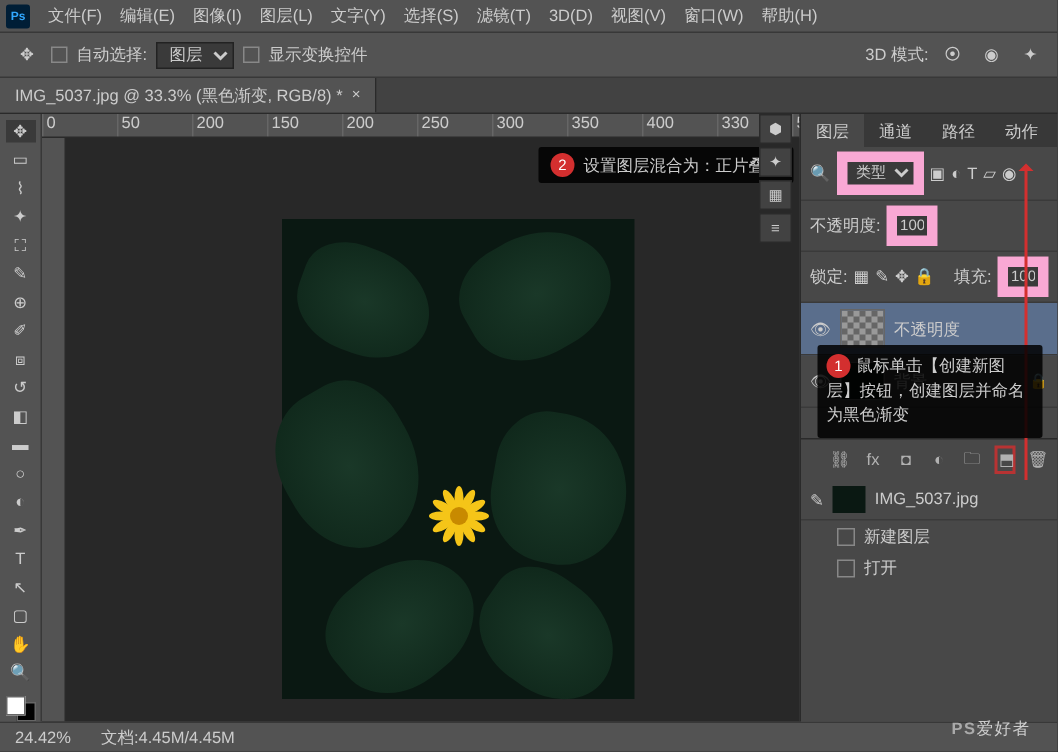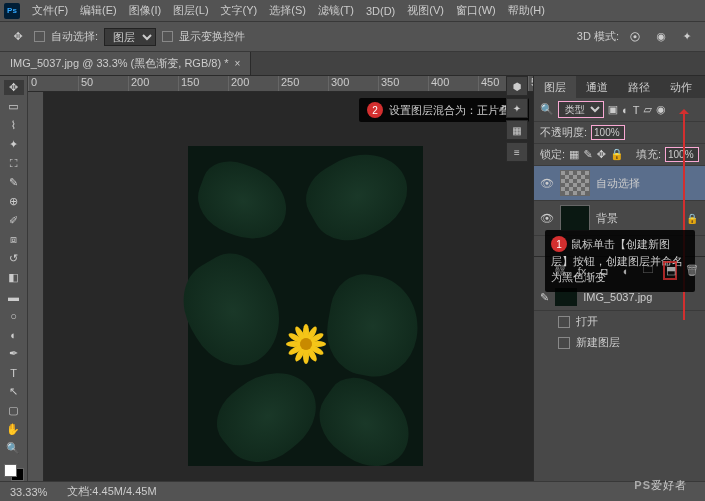--- a/index.html
+++ b/index.html
@@ -32,21 +32,21 @@
 .leaf{position:absolute;background:radial-gradient(ellipse,#1a3828,#0d2418);border-radius:40% 60% 50% 50%}
 .annot{position:absolute;display:flex;align-items:center;gap:6px;background:rgba(0,0,0,0.85);padding:4px 8px;border-radius:2px;font-size:11px}
 .annot .num{width:16px;height:16px;background:#d32f2f;border-radius:50%;display:flex;align-items:center;justify-content:center;color:#fff;font-size:10px}
 .annot2{position:absolute;right:10px;top:230px;width:150px;background:rgba(0,0,0,0.85);padding:6px;border-radius:2px;font-size:11px;line-height:1.5}
 .annot2 .num{width:16px;height:16px;background:#d32f2f;border-radius:50%;display:inline-flex;align-items:center;justify-content:center;color:#fff;font-size:10px;margin-right:4px;float:left}
 .right{width:172px;background:#484848;display:flex;flex-direction:column;border-left:1px solid #2a2a2a}
 .panel-tabs{display:flex;height:22px;background:#383838}
 .ptab{padding:4px 10px;font-size:11px;cursor:pointer}
 .ptab.active{background:#484848}
 .panel-row{display:flex;align-items:center;padding:3px 6px;gap:4px;border-bottom:1px solid #3a3a3a;font-size:10px}
-.panel-row select,.panel-row input{background:#3a3a3a;border:1px solid #f9a8d4;color:#ccc;font-size:10px;padding:1px 2px}
+.panel-row select,.panel-row input{background:#3a3a3a;border:7px solid #f9a8d4;color:#ccc;font-size:10px;padding:1px 2px}
 .blend-sel{border:2px solid #d32f2f !important;padding:2px 18px 2px 4px !important}
 .layers{flex:none;min-height:90px}
 .layer{display:flex;align-items:center;padding:4px 6px;gap:6px;border-bottom:1px solid #3a3a3a;cursor:pointer}
 .layer.sel{background:#5a6e8c}
 .layer .eye{width:14px;text-align:center}
 .layer .thumb{width:30px;height:26px;background:#222;border:1px solid #666}
 .layer .thumb.trans{background:repeating-conic-gradient(#666 0 25%,#999 0 50%) 0 0/8px 8px}
 .layer .lock{margin-left:auto;font-size:10px}
 .panel-footer{display:flex;justify-content:flex-end;padding:4px 6px;gap:8px;border-top:1px solid #2a2a2a;font-size:11px;align-items:center}
 .pf-icon{cursor:pointer;opacity:0.8;width:14px;text-align:center}
@@ -137,21 +137,21 @@
     <div class="ruler-h">
       <span>0</span>
         <span>50</span>
         <span>200</span>
         <span>150</span>
         <span>200</span>
         <span>250</span>
         <span>300</span>
         <span>350</span>
         <span>400</span>
-        <span>450</span>
+        <span>330</span>
         <span>500</span>
     </div>
     <div class="ruler-v"></div>
     <div class="canvas">
       <div class="leaf" style="left:10px;top:20px;width:90px;height:70px;transform:rotate(20deg)"></div>
       <div class="leaf" style="left:120px;top:10px;width:100px;height:80px;transform:rotate(-30deg)"></div>
       <div class="leaf" style="left:-10px;top:120px;width:110px;height:90px;transform:rotate(60deg)"></div>
       <div class="leaf" style="left:140px;top:130px;width:90px;height:100px;transform:rotate(10deg)"></div>
       <div class="leaf" style="left:30px;top:230px;width:100px;height:80px;transform:rotate(-40deg)"></div>
       <div class="leaf" style="left:130px;top:240px;width:95px;height:75px;transform:rotate(35deg)"></div>
@@ -210,21 +210,21 @@
       <span>✎</span>
       <span>✥</span>
       <span>🔒</span>
       <span style="margin-left:auto">填充:</span>
       <input style="width: 34px;" value="100%">
     </div>
     <div class="layers">
       <div class="layer sel">
         <div class="eye">👁</div>
         <div class="thumb trans"></div>
-        <span>自动选择</span>
+        <span>不透明度</span>
       </div>
       <div class="layer">
         <div class="eye">👁</div>
         <div class="thumb" style="background:#0a1812"></div>
         <span>背景</span>
         <span class="lock">🔒</span>
       </div>
     </div>
     <div class="arrow-line"></div>
     <div class="annot2">
@@ -241,28 +241,28 @@
       <span class="pf-icon">🗑</span>
     </div>
     <div class="history">
       <div class="hist-head">
         <span>✎</span>
         <div class="thumb"></div>
         <span>IMG_5037.jpg</span>
       </div>
       <div class="hist-item">
           <div class="ic"></div>
-          <span>打开</span>
+          <span>新建图层</span>
         </div>
       <div class="hist-item">
           <div class="ic"></div>
-          <span>新建图层</span>
+          <span>打开</span>
         </div>
     </div>
   </div>
 </div>
 
 <div class="statusbar">
-  <span>33.33%</span>
+  <span>24.42%</span>
   <span>文档:4.45M/4.45M</span>
 </div>
 
 <div class="watermark"><b>PS</b><span>爱好者</span></div>
 
 </body></html>

